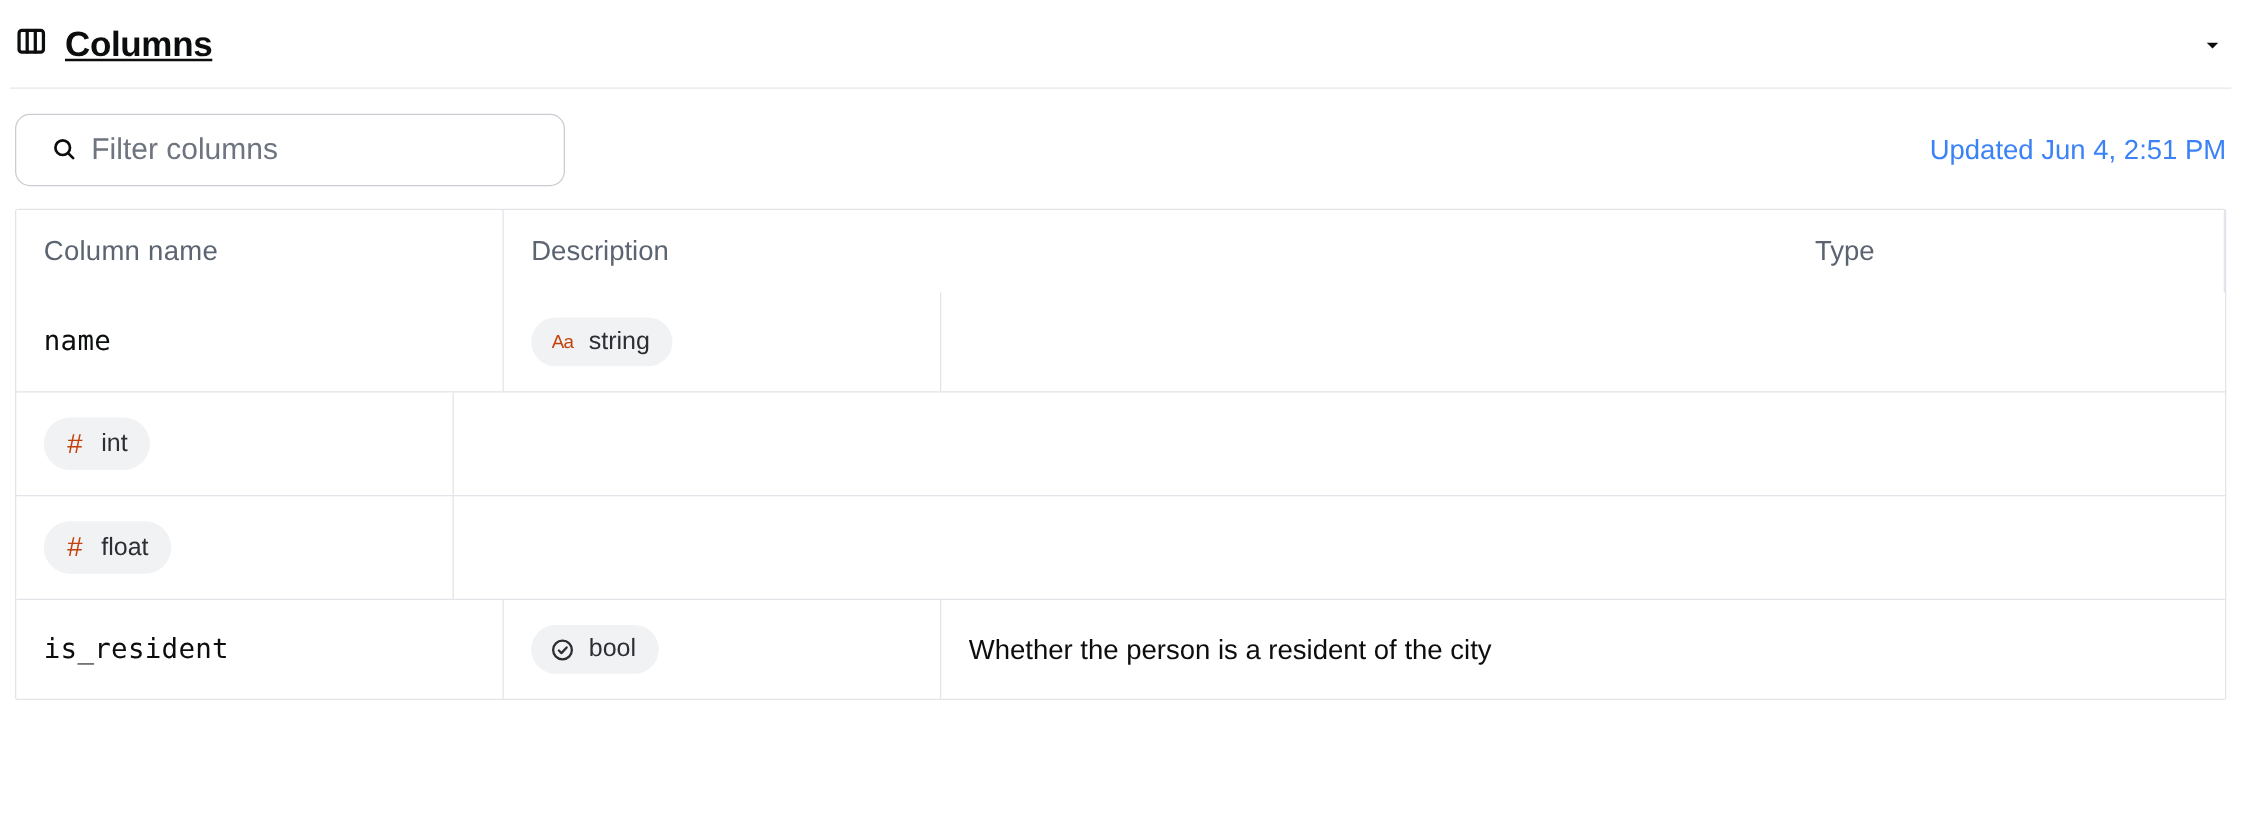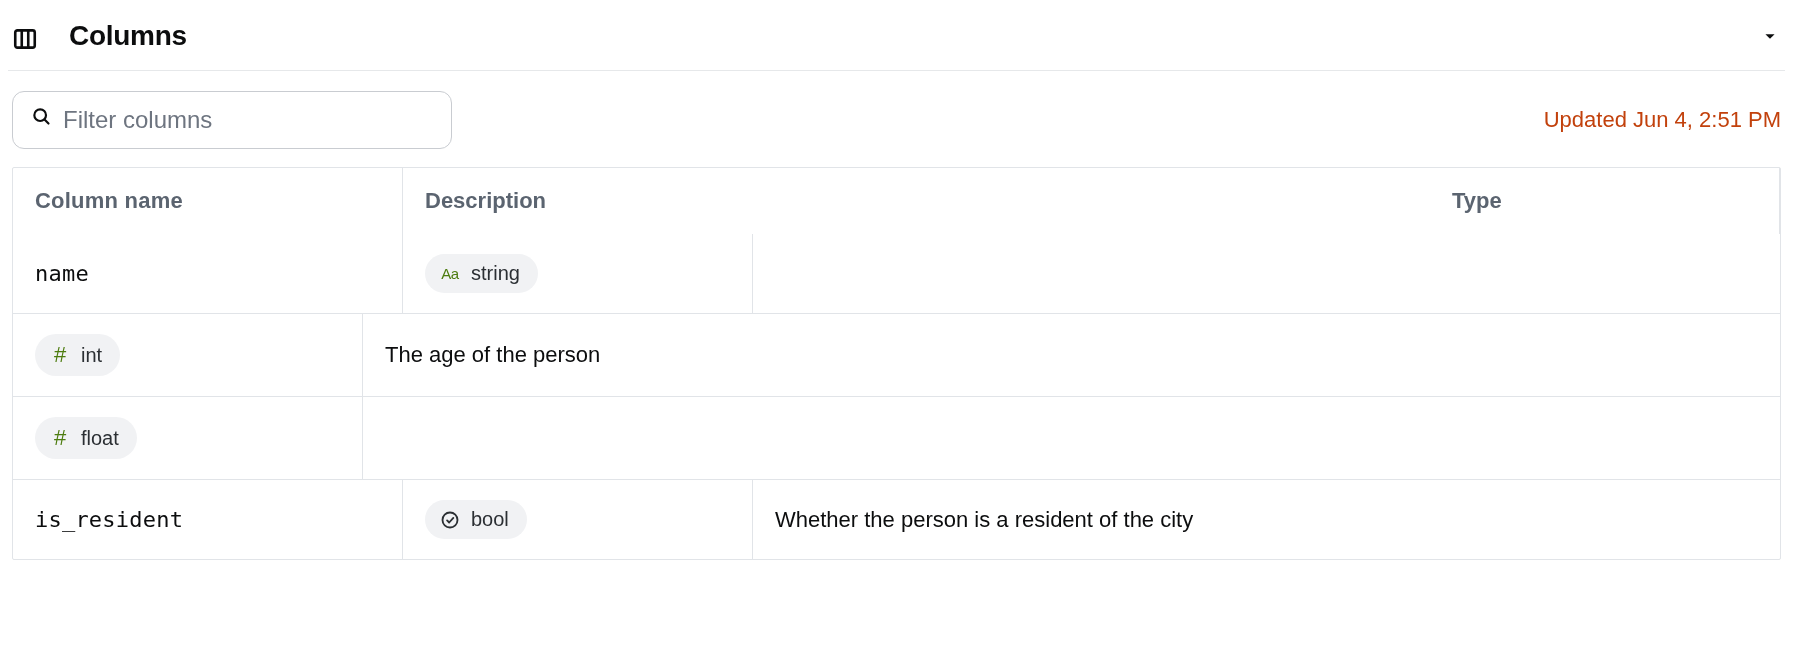--- a/index.html
+++ b/index.html
@@ -16,22 +16,23 @@
     }
     .header-row {
       display: flex;
       align-items: center;
       justify-content: space-between;
       padding: 12px 4px 18px 4px;
       border-bottom: 1px solid #e6e8ea;
     }
     .header-left {
       display: flex;
-      align-items: flex-end;
-      gap: 31px;
+      align-items: flex-start;
+      gap: 14px;
+      text-decoration: underline;
     }
     .columns-icon svg {
       display: block;
     }
     .section-title {
       font-size: 28px;
       font-weight: 700;
       color: #0c0d0e;
       letter-spacing: -0.01em;
     }
@@ -39,61 +40,61 @@
       display: block;
     }
     .controls-row {
       display: flex;
       align-items: center;
       justify-content: space-between;
       padding: 20px 4px 18px 4px;
     }
     .filter-wrap {
       display: flex;
-      align-items: flex-start;
+      align-items: flex-end;
       gap: 12px;
       border: 1px solid #c9ccd1;
       border-radius: 12px;
-      padding: 14px 18px;
+      padding: 14px 28px;
       width: 440px;
     }
     .filter-wrap svg {
       flex: 0 0 auto;
     }
     .filter-input {
       border: none;
       outline: none;
       font-size: 24px;
       color: #0c0d0e;
       width: 100%;
       background: transparent;
     }
     .filter-input::placeholder {
       color: #6e7580;
     }
     .updated-text {
       font-size: 22px;
-      color: #c2410c;
+      color: #3b82f6;
     }
     .table {
       border: 1px solid #e1e4e8;
       border-radius: 2px;
       margin: 0 4px;
     }
     .table-row {
       display: flex;
       border-top: 1px solid #e1e4e8;
     }
     .table-row:first-child {
       border-top: none;
     }
     .table-header-row .cell {
       color: #5b6470;
       font-size: 22px;
-      font-weight: 700;
+      font-weight: 400;
     }
     .cell {
       padding: 20px 22px;
       font-size: 22px;
       display: flex;
       align-items: center;
     }
     .cell-name {
       width: 390px;
       border-right: 1px solid #e1e4e8;
@@ -119,21 +120,21 @@
       padding: 8px 18px 8px 14px;
       font-size: 20px;
       color: #2b2f33;
     }
     .type-badge .type-icon {
       display: inline-flex;
       align-items: center;
       justify-content: center;
       width: 22px;
       font-size: 17px;
-      color: #4d7c0f;
+      color: #c2410c;
     }
     .type-badge .type-icon.hash {
       font-size: 22px;
       font-weight: 500;
     }
     .type-badge .type-icon.aa {
       font-size: 15px;
       font-weight: 500;
       letter-spacing: -0.5px;
     }
@@ -188,21 +189,20 @@
           </span>
         </div>
       </div>
       <div class="table-row">
         <div class="cell cell-type">
           <span class="type-badge">
             <span class="type-icon hash">#</span>
             <span>int</span>
           </span>
         </div>
-        <div class="cell cell-desc">The age of the person</div>
       </div>
       <div class="table-row">
         <div class="cell cell-type">
           <span class="type-badge">
             <span class="type-icon hash">#</span>
             <span>float</span>
           </span>
         </div>
       </div>
       <div class="table-row">

